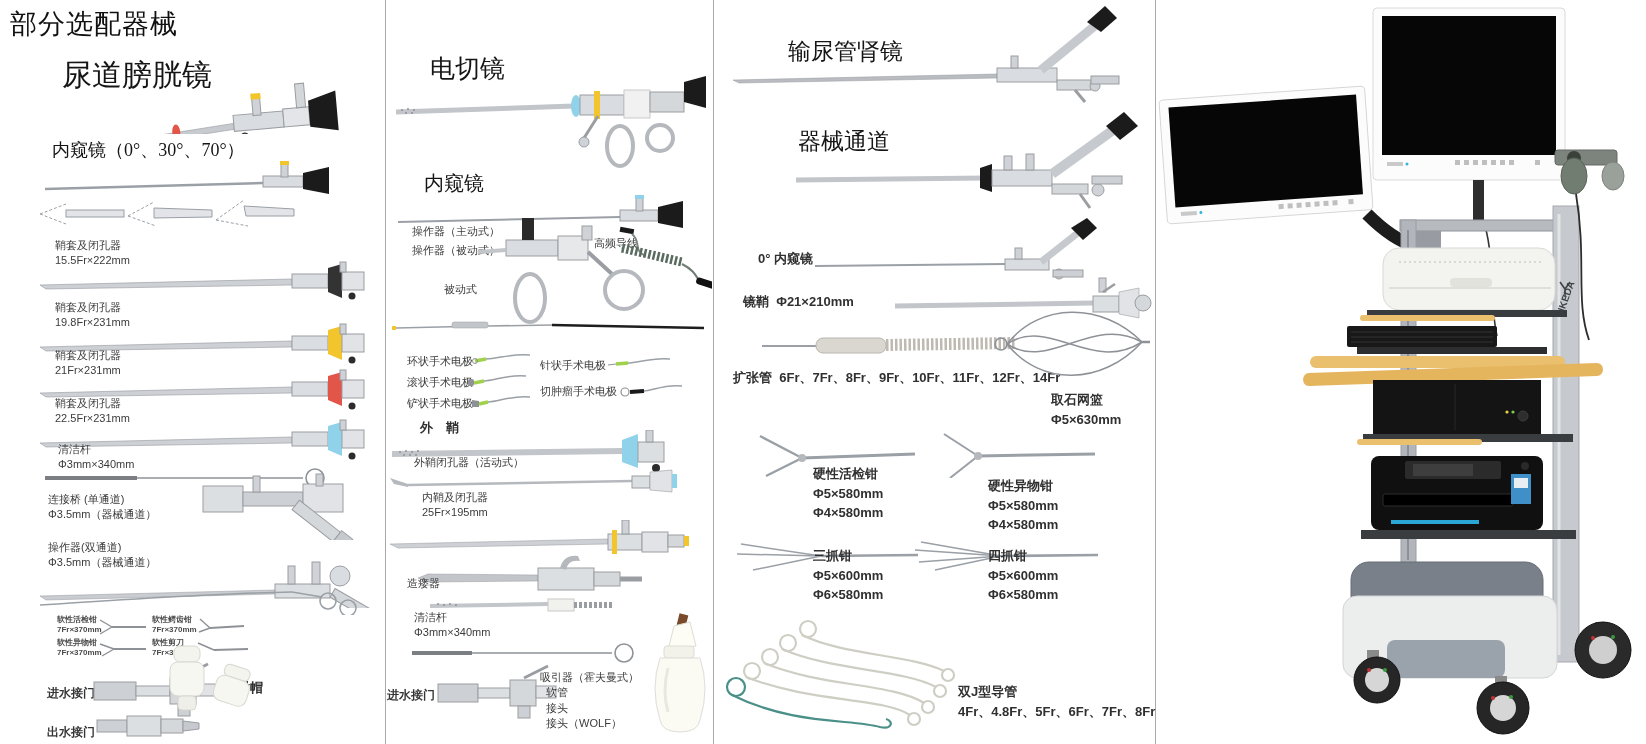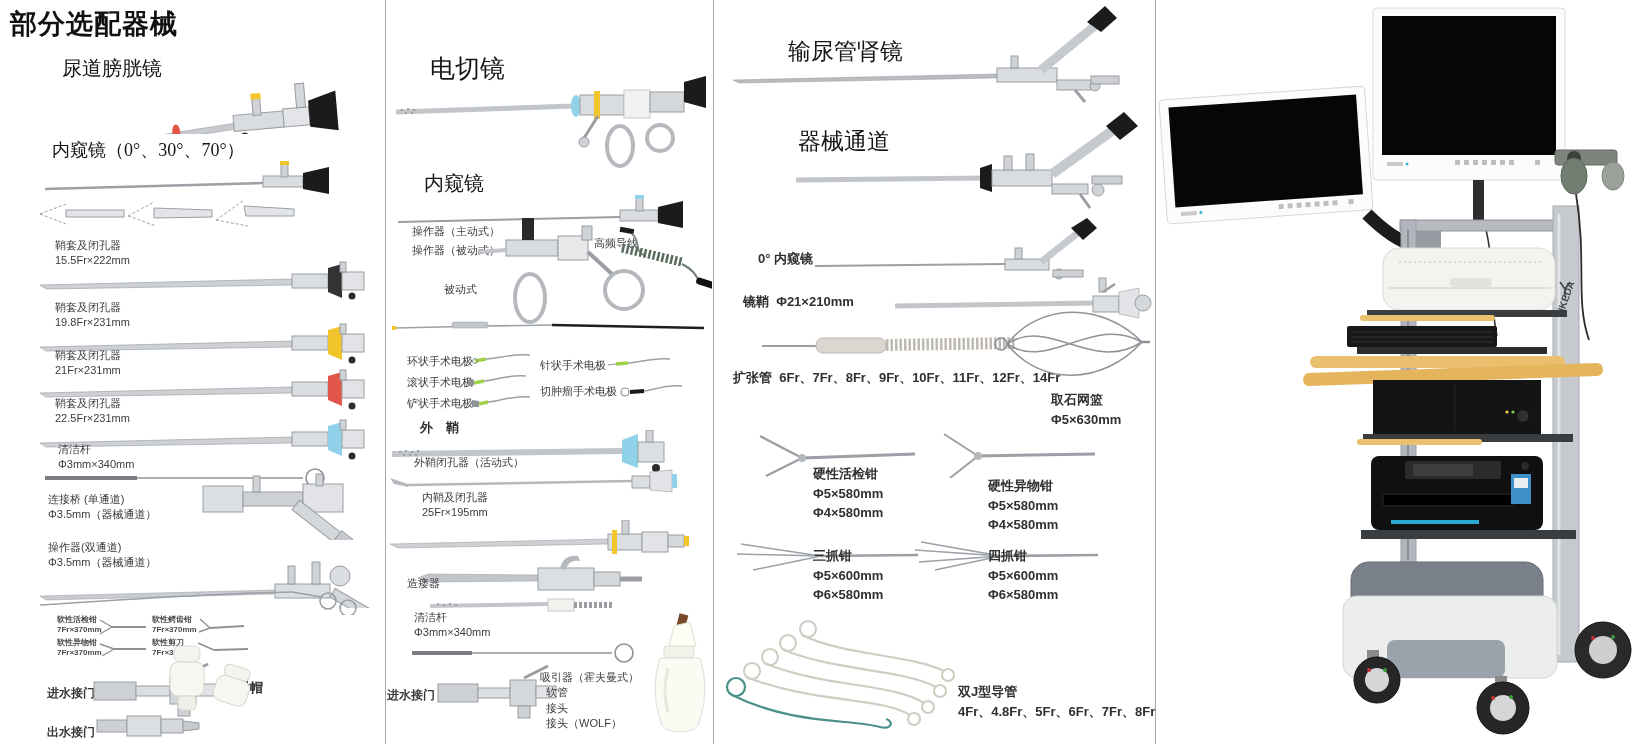--- a/index.html
+++ b/index.html
@@ -1,39 +1,39 @@
 <!DOCTYPE html>
 <html><head>
 <meta charset="utf-8">
 <style>
   html,body{margin:0;padding:0;background:#ffffff;}
   #page{position:relative;width:1646px;height:744px;background:#ffffff;overflow:hidden;
         font-family:"Liberation Sans","DejaVu Sans",sans-serif;}
   .abs{position:absolute;}
   .divider{position:absolute;top:0;width:1px;height:744px;background:#a9a9a9;}
-  .page-title{font-weight:bold;font-size:27px;color:#111;letter-spacing:1px;}
+  .page-title{font-weight:normal;font-size:27px;color:#111;letter-spacing:1px;}
   .h-serif{font-family:"Liberation Serif","DejaVu Serif",serif;color:#151515;white-space:pre;}
   .lbl{font-weight:normal;font-size:11px;line-height:1.4;color:#3b3b3b;white-space:pre;}
   .lbl12{font-weight:bold;font-size:12px;line-height:1.45;color:#353535;white-space:pre;text-align:right;}
   .lbl13{font-weight:bold;font-size:13px;line-height:1.5;color:#303030;white-space:pre;}
   .tiny{font-weight:bold;font-size:8px;line-height:1.3;color:#4a4a4a;white-space:pre;}
   svg{display:block;}
 </style>
 </head>
 <body>
 
 <div id="page">
 
   <div class="divider" style="left:385px"></div>
   <div class="divider" style="left:713px"></div>
   <div class="divider" style="left:1155px"></div>
 
   <div class="abs page-title" style="left:10px;top:6px">部分选配器械</div>
 
-  <div class="abs h-serif" style="left:62px;top:55px;font-size:20px">尿道膀胱镜</div>
+  <div class="abs h-serif" style="left:62px;top:55px;font-size:30px">尿道膀胱镜</div>
 
   <svg class="abs" style="left:0px;top:46px" width="370" height="88">
     <g transform="rotate(-5 180 60)">
       <polygon points="2,98 232,82 232,88 2,103" fill="#c7cbd0" stroke="#96999d" stroke-width="0.6"></polygon>
       <ellipse cx="174" cy="86" rx="4" ry="8" fill="#e2564a"></ellipse>
       <rect x="232" y="74" width="50" height="16" fill="#d9dce0" stroke="#9a9da1"></rect>
       <rect x="252" y="58" width="8" height="18" fill="#cfd2d6" stroke="#9a9da1"></rect>
       <rect x="251" y="54" width="10" height="6" fill="#f2c52c"></rect>
       <circle cx="242" cy="96" r="4" fill="#3a3a3a"></circle>
       <rect x="282" y="72" width="26" height="18" fill="#e3e5e8" stroke="#9a9da1"></rect>

